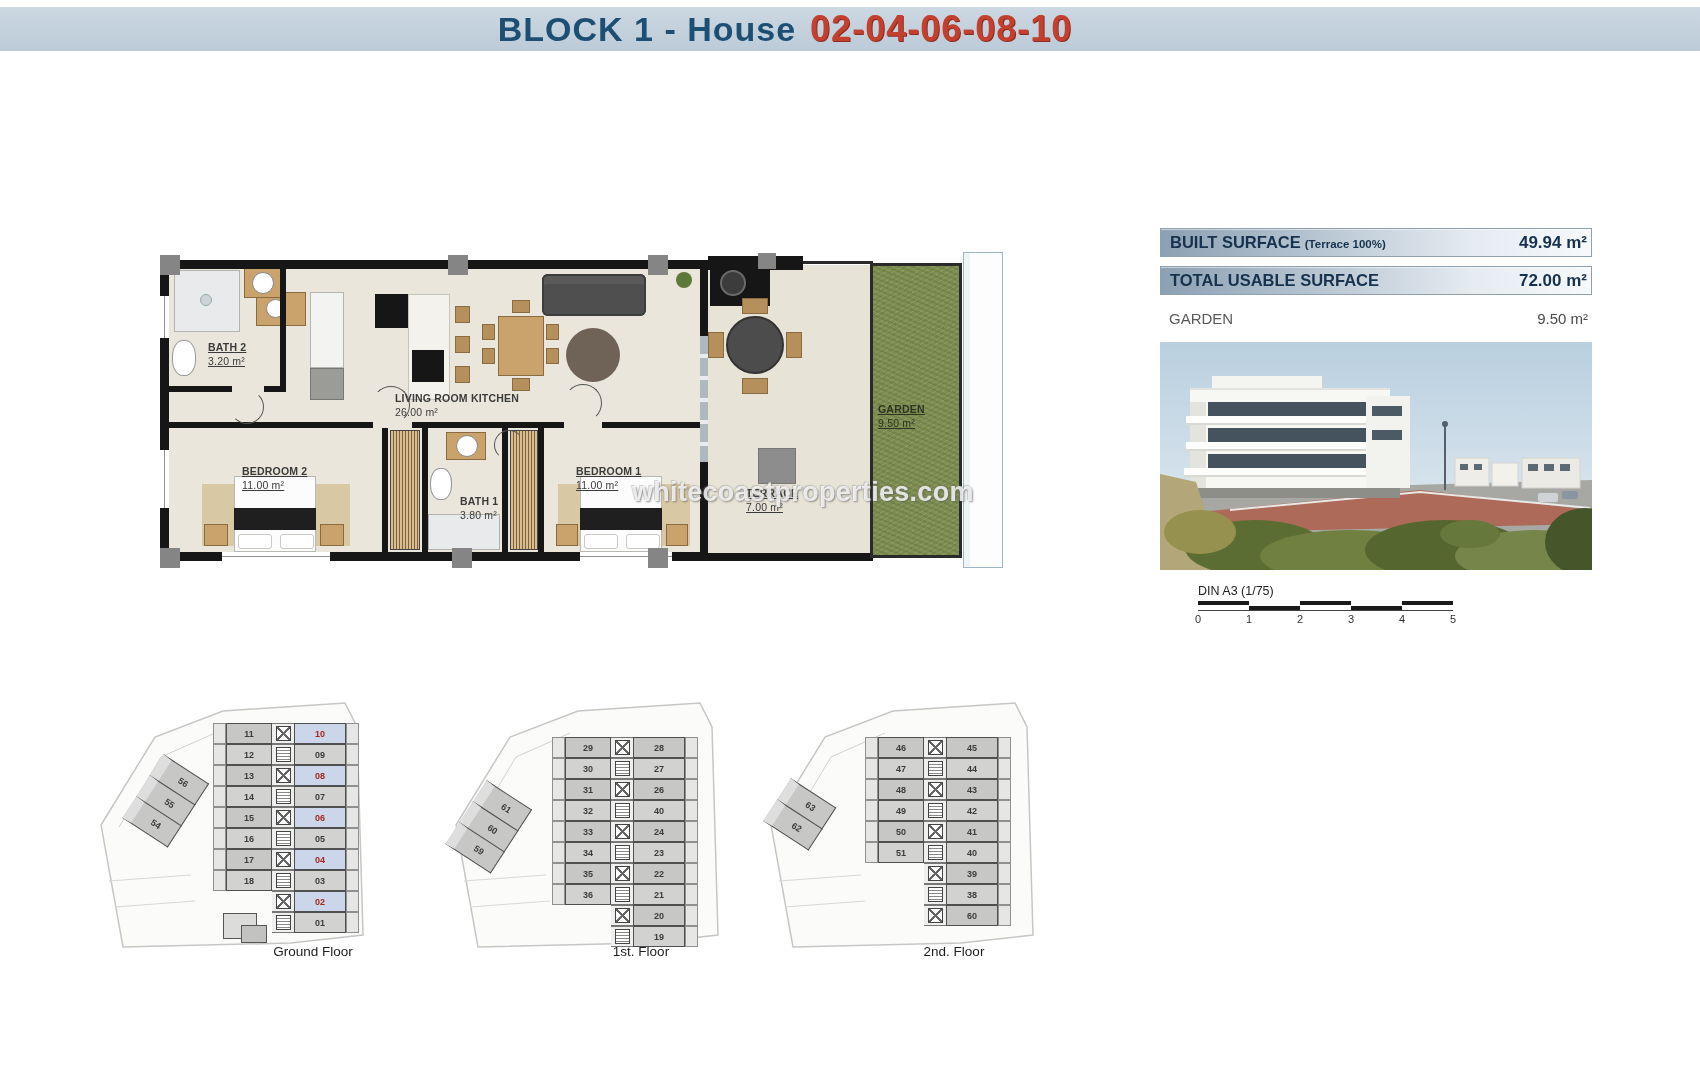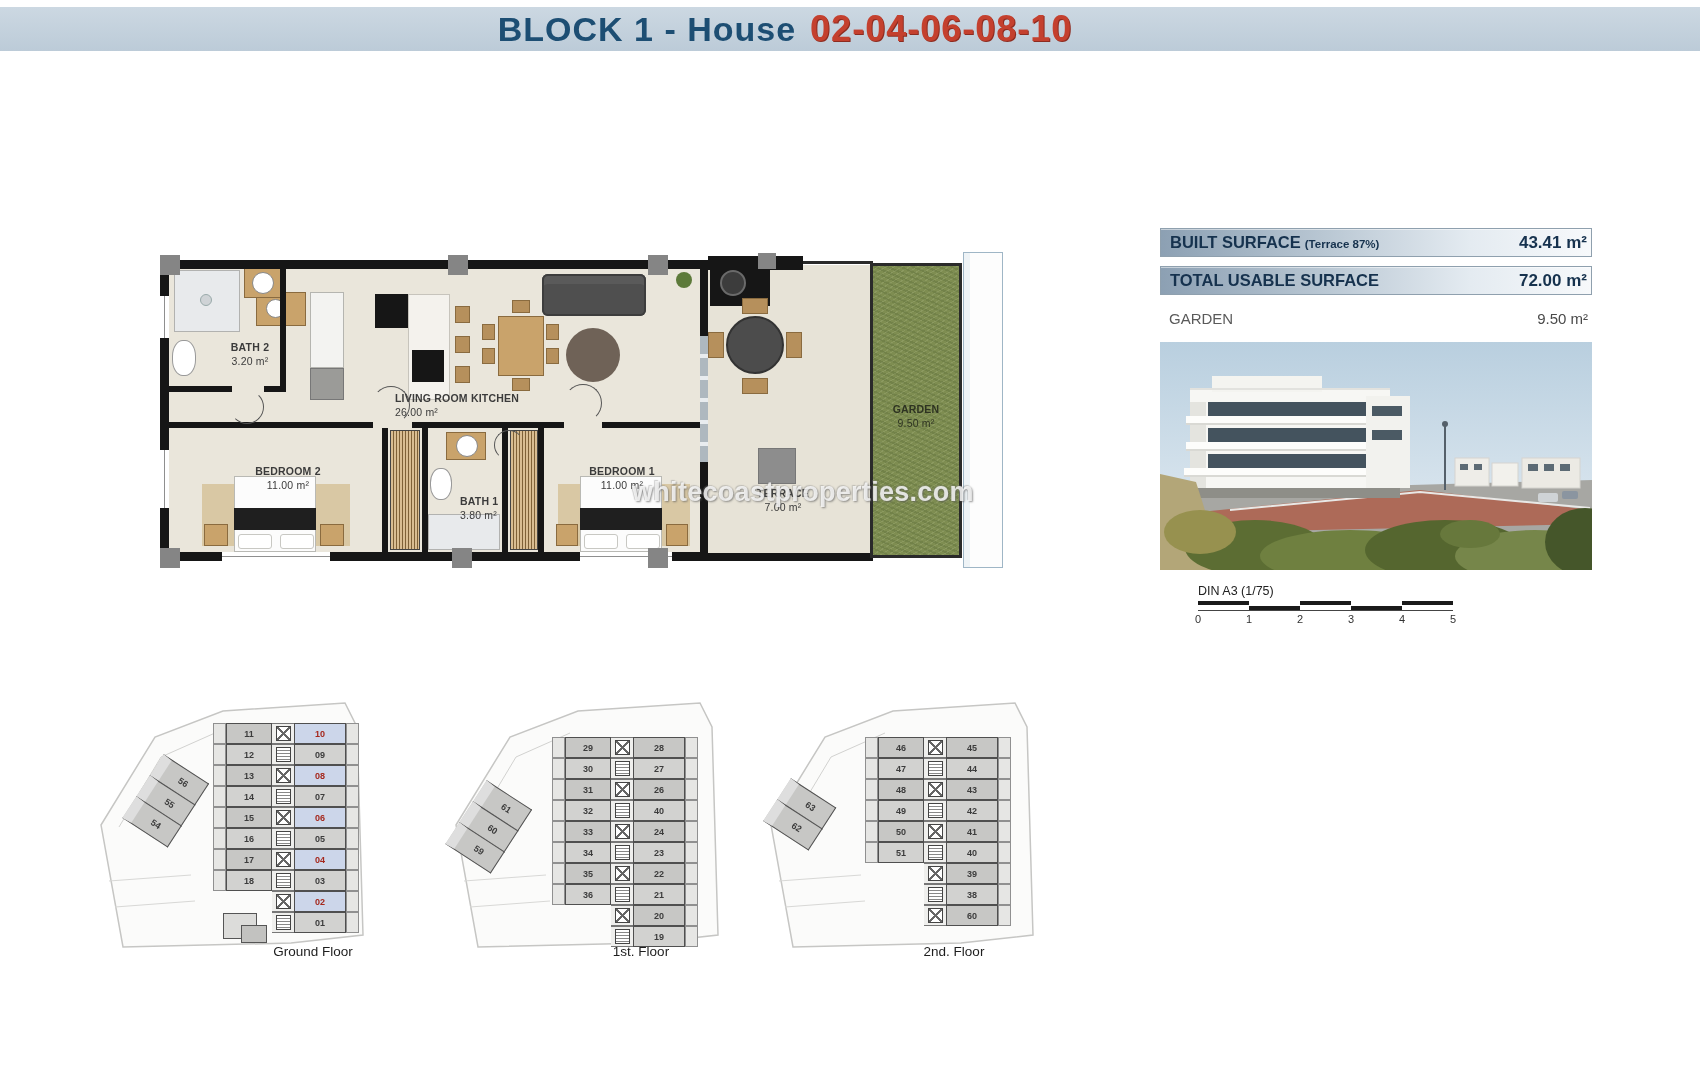--- a/index.html
+++ b/index.html
@@ -53,21 +53,21 @@
   .rug{background:#d9c8a4;}
   .wc{background:#fff;border:1px solid #999;border-radius:45%;}
   .showertray{background:#e8eaec;border:1px solid #b2b2b0;}
   .garden{background:
      repeating-linear-gradient(23deg, rgba(40,60,20,.14) 0 2px, transparent 2px 5px),
      repeating-linear-gradient(-31deg, rgba(235,243,205,.12) 0 1px, transparent 1px 4px),
      #7e8d51;}
   .walkway{background:#fdfdfd;border:1px solid #9fb6c6;box-shadow:inset 6px 0 0 #eef3f6;}
   .room-label{position:absolute;color:#3b3b3b;font-size:10.5px;line-height:1.35;letter-spacing:.2px;}
   .room-label .rn{font-weight:bold;}
-  .center{text-align:center;}
+  .center{text-decoration:underline;}
 
   
   .watermark{position:absolute;left:632px;top:477px;width:310px;text-align:right;
     font-size:27px;font-weight:bold;color:rgba(253,253,253,.82);letter-spacing:.3px;
     text-shadow:1px 1px 2px rgba(90,90,90,.65), -1px -1px 1px rgba(130,130,130,.35);}
 
   
   .photo{position:absolute;left:1160px;top:342px;width:432px;height:228px;overflow:hidden;}
 
   
@@ -111,22 +111,22 @@
 
 <div id="page">
 
   <div class="titlebar">
     <span class="title-block">BLOCK 1 - House</span>
     <span class="title-num">02-04-06-08-10</span>
   </div>
 
   <div class="surf">
     <div class="surf-row bar">
-      <span class="surf-label"><span>BUILT SURFACE</span><span class="surf-note">(Terrace 87%)</span></span>
-      <span class="surf-value">43.41 m²</span>
+      <span class="surf-label"><span>BUILT SURFACE</span><span class="surf-note">(Terrace 100%)</span></span>
+      <span class="surf-value">49.94 m²</span>
     </div>
     <div class="surf-row bar">
       <span class="surf-label">TOTAL USABLE SURFACE</span>
       <span class="surf-value">72.00 m²</span>
     </div>
     <div class="surf-row plain">
       <span class="surf-label">GARDEN</span>
       <span class="surf-value">9.50 m²</span>
     </div>
   </div>

